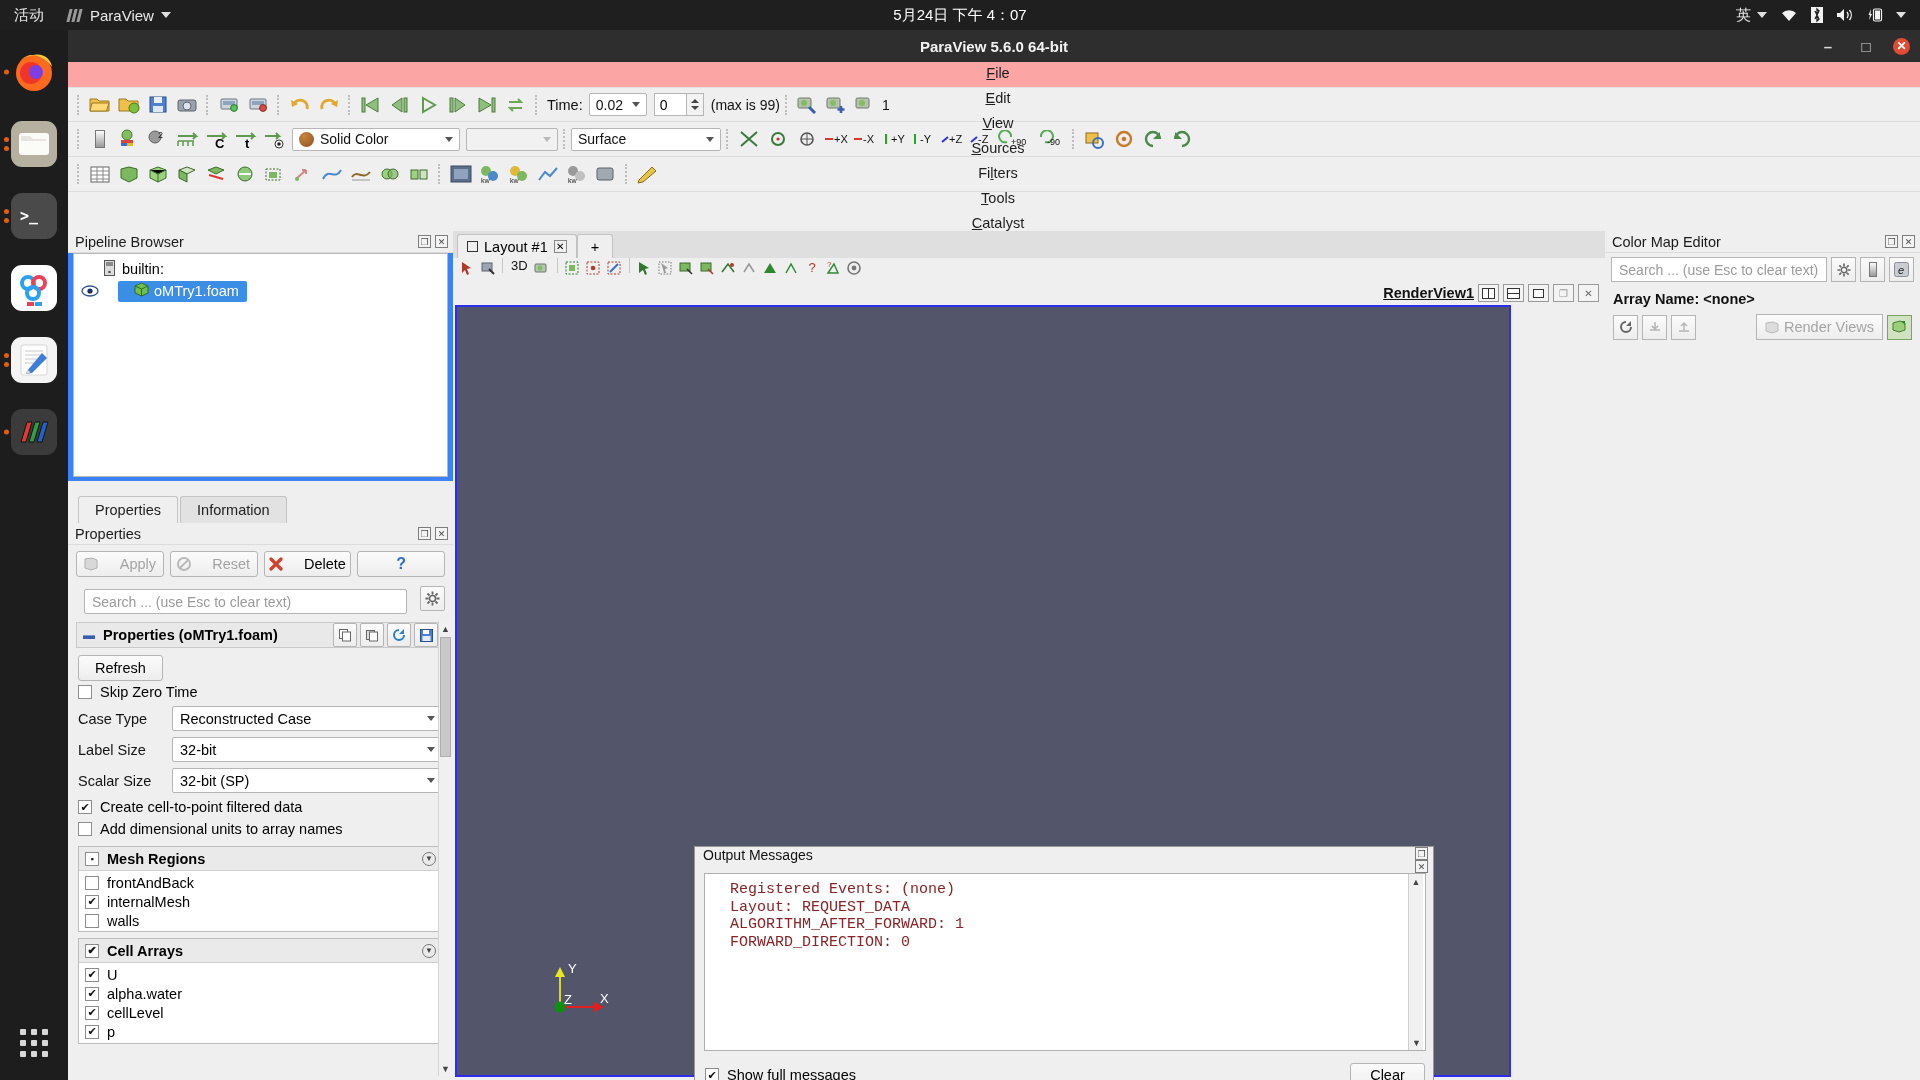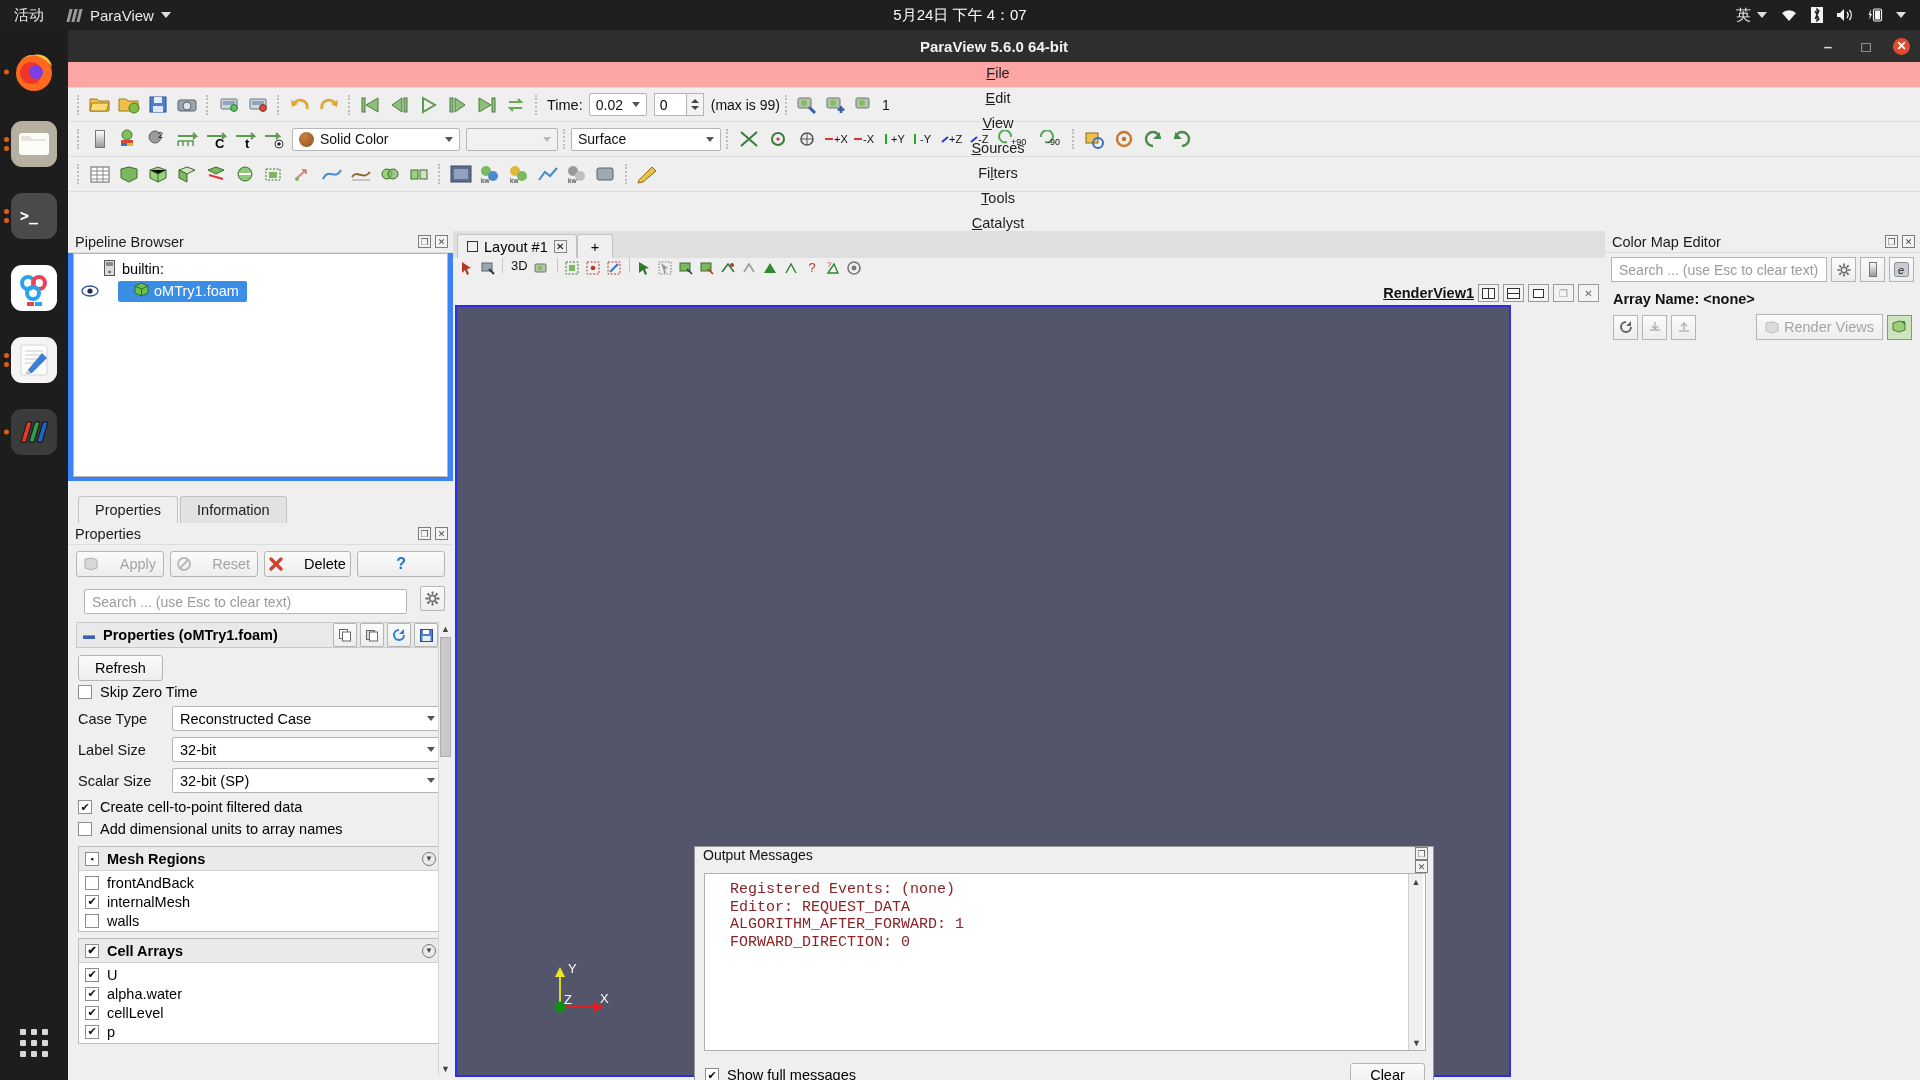--- a/index.html
+++ b/index.html
@@ -1116,21 +1116,21 @@
   <div id="outmsg">
     <div id="om-title">
       <span>Output Messages</span>
       <span class="pbtns" style="margin-left:auto">
         <span class="pbtn">❐</span>
         <span class="pbtn">✕</span>
       </span>
     </div>
     <div id="om-text">
       <div>Registered Events: (none)</div>
-      <div>Editor: REQUEST_DATA</div>
+      <div>Layout: REQUEST_DATA</div>
       <div>ALGORITHM_AFTER_FORWARD: 1</div>
       <div>FORWARD_DIRECTION: 0</div>
     </div>
     <div id="om-scroll">
       <div class="sc-arrow">▲</div>
       <div style="position:absolute;bottom:0;width:15px" class="sc-arrow">▼</div>
     </div>
     <div id="om-foot">
       <span class="chk">✔</span>
       <span style="font-size:14.5px">Show full messages</span>

